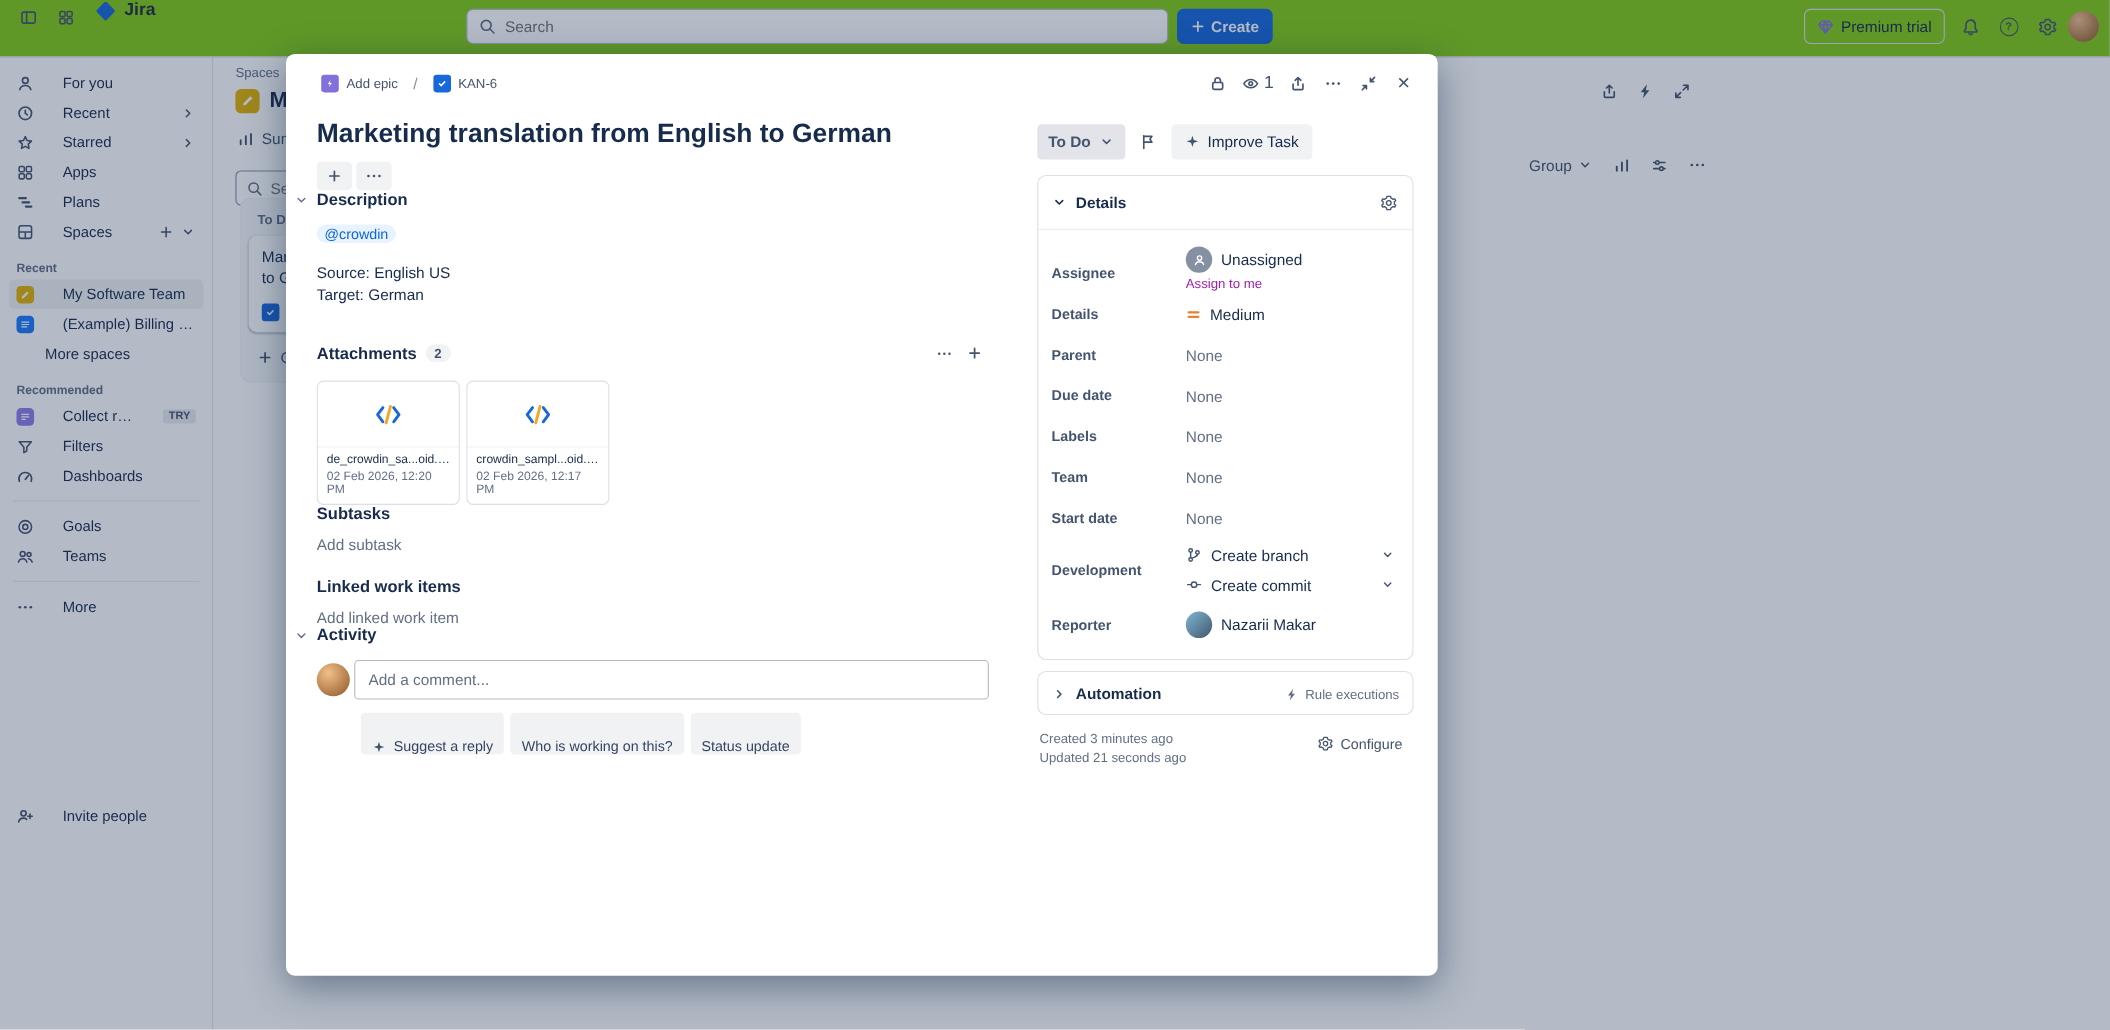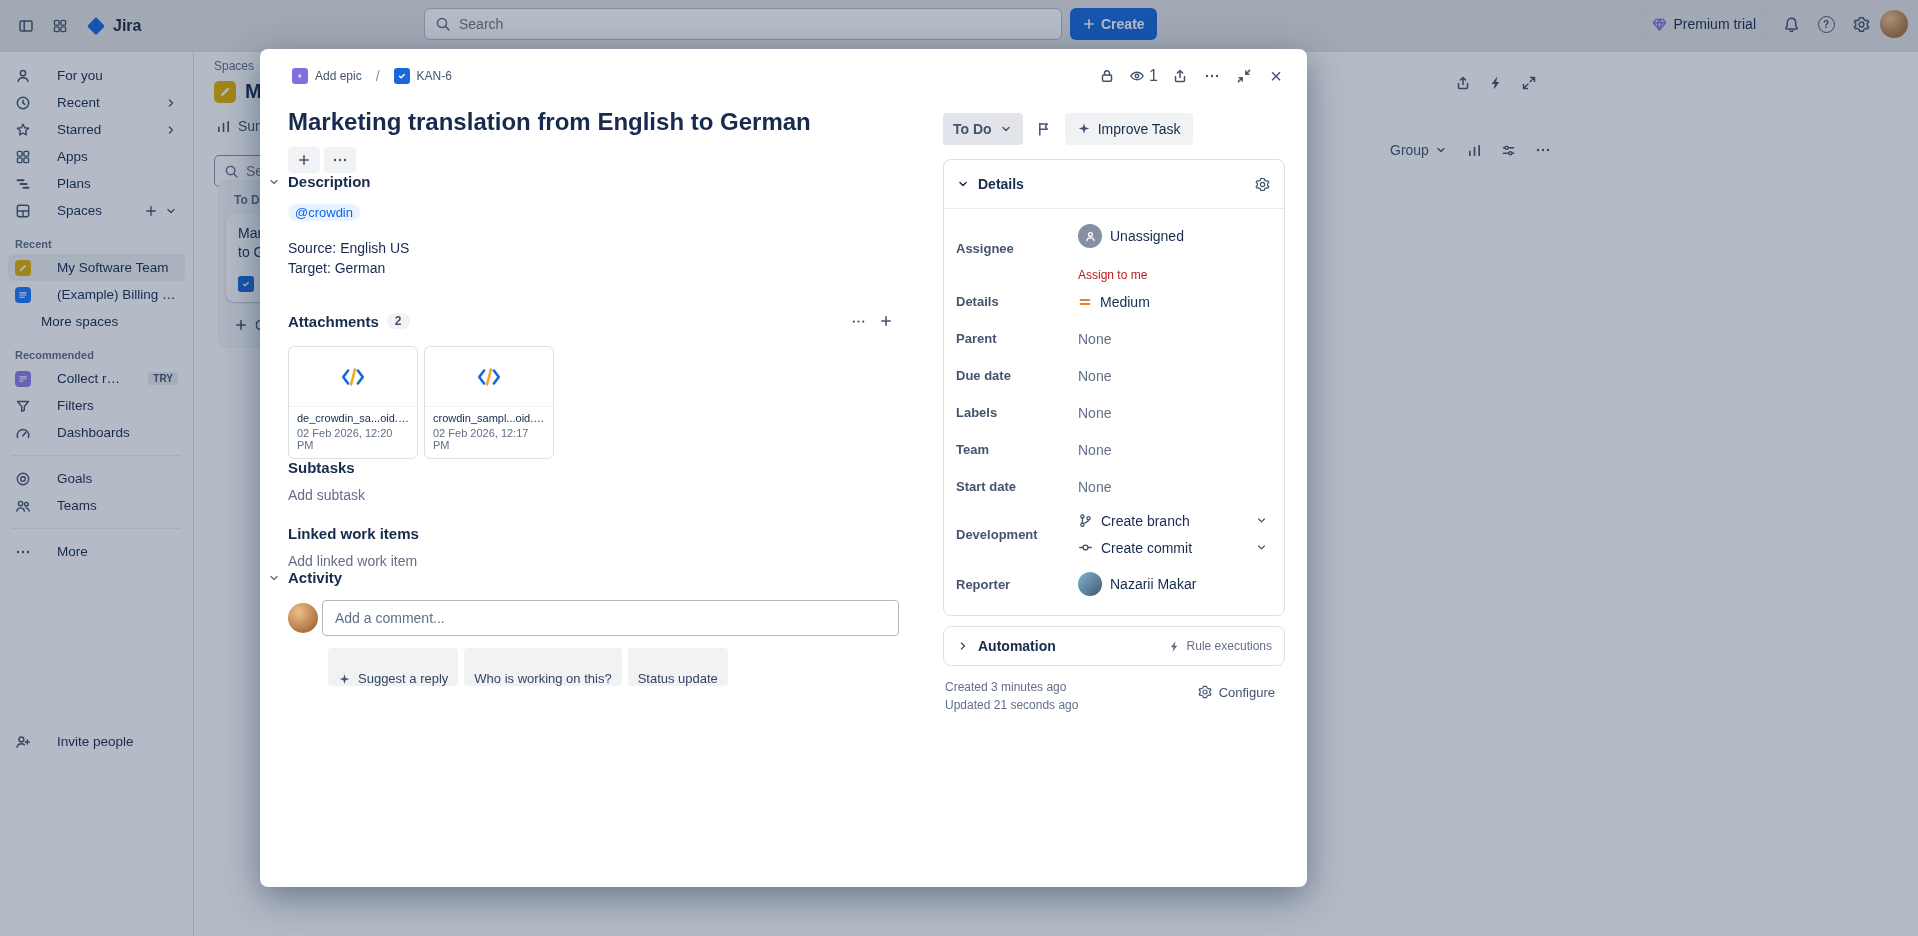--- a/index.html
+++ b/index.html
@@ -3,21 +3,21 @@
 <meta charset="utf-8">
 <style>
   *{box-sizing:border-box;margin:0;padding:0}
   html,body{width:1918px;height:936px;overflow:hidden}
   body{font-family:"Liberation Sans", "DejaVu Sans", sans-serif;background:#fff;color:#172b4d;position:relative}
   button{font-family:inherit;background:none;border:none;cursor:pointer;color:inherit;font-size:inherit}
   input{font-family:inherit}
   .ic{display:inline-flex;flex-shrink:0;align-items:center;justify-content:center}
 
   
-  .topbar{height:52px;display:flex;align-items:center;gap:2px;padding:0 10px;border-bottom:1px solid #dcdfe4;background:#e5e5e5;position:relative;z-index:5}
+  .topbar{height:52px;display:flex;align-items:flex-start;gap:2px;padding:0 10px;border-bottom:1px solid #dcdfe4;background:#84cc16;position:relative;z-index:5}
   .tb-btn{width:32px;height:32px;border-radius:6px;display:flex;align-items:center;justify-content:center;color:#44546f}
   .brand{display:flex;align-items:center;gap:7px;padding:0 10px 0 8px;font-weight:700;font-size:16px;color:#1e2a42}
   .tb-center{position:absolute;left:424px;top:8px;display:flex;gap:8px}
   .gsearch{width:638px;height:32px;border:1px solid #b6bfcc;border-radius:6px;display:flex;align-items:center;gap:8px;padding:0 10px;color:#626f86;background:#fff}
   .gsearch input{border:none;outline:none;flex:1;font-size:14px;color:#172b4d;background:transparent}
   .create{height:32px;padding:0 12px;background:#1868db;color:#fff;border-radius:6px;font-size:14px;font-weight:600;display:flex;align-items:center;gap:5px}
   .tb-right{position:absolute;right:10px;top:8px;display:flex;align-items:center;gap:3px}
   .premium{height:32px;border:1px solid #dcdfe4;border-radius:6px;display:flex;align-items:center;gap:7px;padding:0 11px;font-size:14px;color:#172b4d;margin-right:4px}
   .qmark{width:17px;height:17px;border:1.6px solid currentColor;border-radius:50%;font-size:10px;font-weight:700;display:flex;align-items:center;justify-content:center}
   .avatar{width:28px;height:28px;border-radius:50%;background:radial-gradient(circle at 35% 30%,#f0c08a,#a86f3e 75%);border:none;flex-shrink:0}
@@ -101,25 +101,25 @@
   .panel{border:1px solid #dcdfe4;border-radius:8px;margin-top:14px;background:#fff}
   .panel-head{display:flex;align-items:center;gap:8px;padding:10px 8px 10px 12px;border-bottom:1px solid #ebecf0;font-size:14px;font-weight:700;color:#172b4d}
   .panel-gear{margin-left:auto;width:28px;height:28px;display:flex;align-items:center;justify-content:center;color:#44546f;border-radius:4px}
   .fields{padding:8px 10px 10px 12px}
   .frow{display:flex;align-items:center;min-height:37px}
   .flabel{width:122px;flex-shrink:0;font-size:13px;font-weight:600;color:#44546f}
   .fvalue{font-size:14px;color:#172b4d;display:flex;align-items:center;gap:8px;min-width:0}
   .fnone{color:#626f86}
   .avatar.tiny{width:24px;height:24px}
   .una{width:24px;height:24px;border-radius:50%;background:#8590a2;display:flex;align-items:center;justify-content:center;color:#fff}
-  .assign-link{font-size:12px;color:#b91c1c;margin-top:20px;display:inline-block;cursor:pointer}
+  .assign-link{font-size:12px;color:#a21caf;margin-top:3px;display:inline-block;cursor:pointer}
   .dev-col{flex:1;min-width:0}
   .dev-row{display:flex;align-items:center;gap:8px;height:27px;font-size:14px;color:#172b4d}
   .dev-chev{margin-left:auto;width:26px;height:24px;display:flex;align-items:center;justify-content:center;color:#44546f;border-radius:4px}
-  .auto-panel{border:1px solid #dcdfe4;border-radius:8px;margin-top:10px;display:flex;align-items:center;gap:8px;padding:11px 12px;font-size:14px;font-weight:700;color:#172b4d;width:100%}
+  .auto-panel{border:1px solid #dcdfe4;border-radius:8px;margin-top:10px;display:flex;align-items:flex-end;gap:8px;padding:11px 12px;font-size:14px;font-weight:700;color:#172b4d;width:100%}
   .auto-right{margin-left:auto;display:flex;align-items:center;gap:6px;font-size:12px;font-weight:400;color:#626f86}
   .meta-footer{display:flex;justify-content:space-between;align-items:flex-start;margin-top:12px;padding:0 2px}
   .meta-lines{font-size:12px;color:#626f86;line-height:18px;text-align:left}
   .config-btn{display:flex;gap:7px;align-items:center;font-size:13px;color:#44546f;height:28px;padding:0 8px;border-radius:4px}
 </style>
 </head>
 <body>
 
 <header class="topbar">
   <button class="tb-btn">

